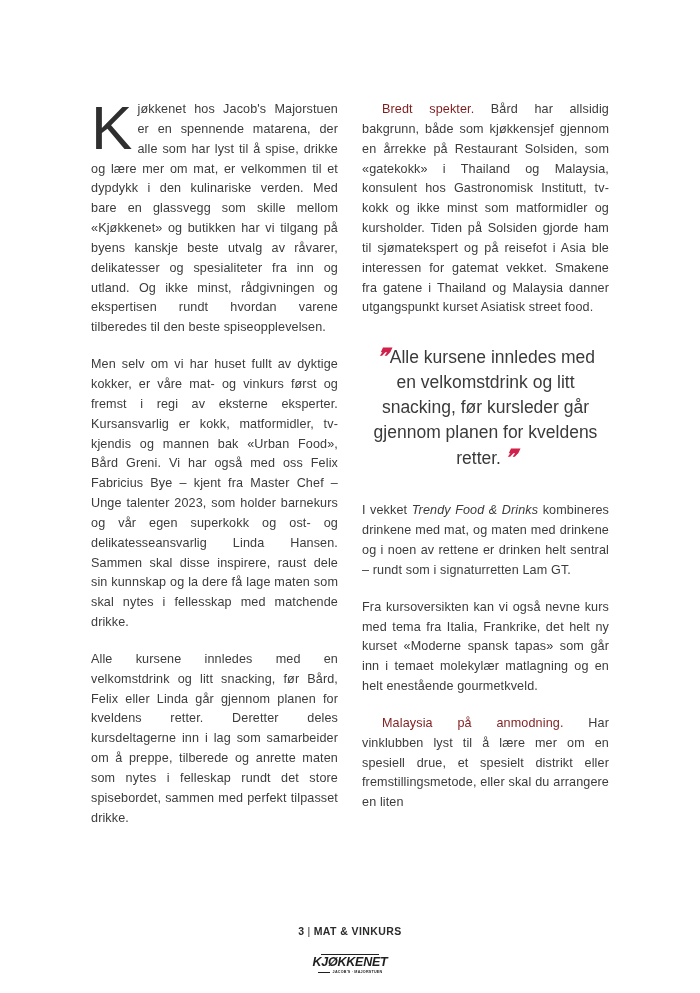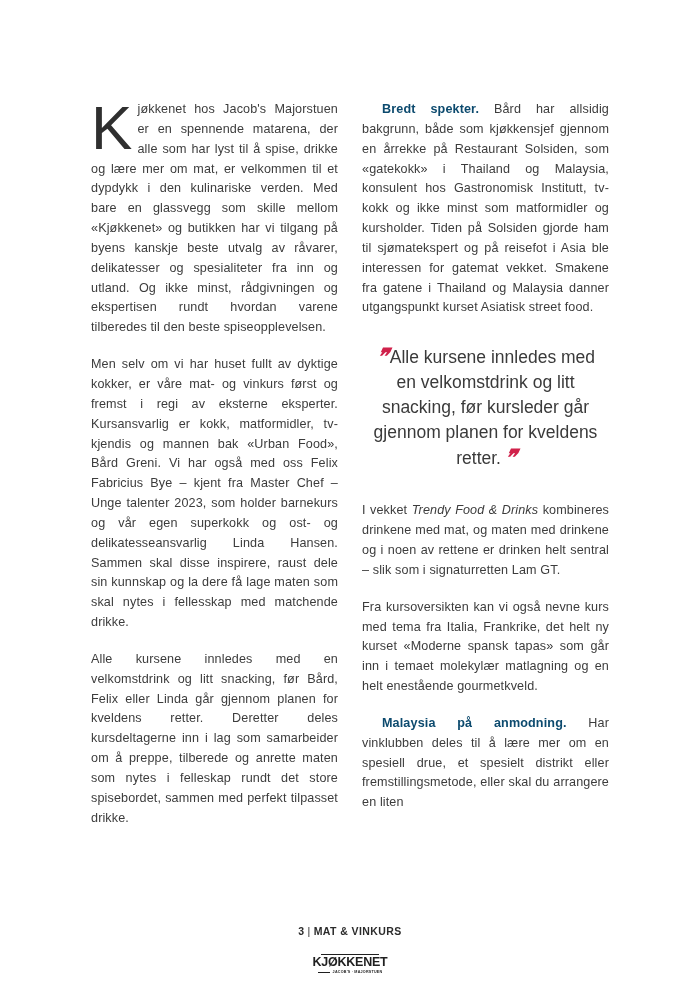--- a/index.html
+++ b/index.html
@@ -57,22 +57,22 @@
     font-size: 62px;
     line-height: 0.84;
     font-weight: 400;
     color: #2f2f2f;
     margin: 2px 5px 0 0;
     padding: 0;
   }
 
   
   .lead-in {
-    color: #0c4a6e;
-    font-weight: bold;
+    color: #7f1d1d;
+    font-weight: normal;
     padding-left: 20px;
   }
 
   .italic { font-style: italic; margin-top: 40px; }
 
   
   .pullquote {
     margin: 26px 0 30px 0;
     padding: 0 2px;
     text-align: center;
@@ -130,20 +130,21 @@
   .logo-rule {
     width: 58px;
     height: 1.4px;
     background: #1f1f1f;
     margin-bottom: 1px;
   }
   .logo-word {
     font-family: "Liberation Sans", sans-serif;
     font-size: 12.5px;
     font-weight: 900;
+    font-style: italic;
     letter-spacing: -0.02em;
     color: #1f1f1f;
     line-height: 1;
     transform: scaleY(1.08);
   }
   .logo-sub-row {
     display: flex;
     align-items: center;
     gap: 3px;
     margin-top: 2px;
@@ -178,25 +179,25 @@
       <p class="body-text">Alle kursene innledes med en velkomstdrink og litt snacking, før Bård, Felix eller Linda går gjennom planen for kveldens retter. Deretter deles kursdeltagerne inn i lag som samarbeider om å preppe, tilberede og anrette maten som nytes i felleskap rundt det store spisebordet, sammen med perfekt tilpasset drikke.</p>
 
     </div>
 
     <div class="column">
 
       <p class="body-text"><span class="lead-in">Bredt spekter.</span><span> Bård har allsidig bakgrunn, både som kjøkkensjef gjennom en årrekke på Restaurant Solsiden, som «gatekokk» i Thailand og Malaysia, konsulent hos Gastronomisk Institutt, tv-kokk og ikke minst som matformidler og kursholder. Tiden på Solsiden gjorde ham til sjømatekspert og på reisefot i Asia ble interessen for gatemat vekket. Smakene fra gatene i Thailand og Malaysia danner utgangspunkt kurset Asiatisk street food.</span></p>
 
       <blockquote class="pullquote"><span class="quote-mark open">❞</span><span>Alle kursene innledes med en velkomstdrink og litt snacking, før kursleder går gjennom planen for kveldens retter.</span><span class="quote-mark close">❞</span></blockquote>
 
-      <p class="body-text"><span>I vekket </span><span class="italic">Trendy Food &amp; Drinks</span><span> kombineres drinkene med mat, og maten med drinkene og i noen av rettene er drinken helt sentral – slik som i signaturretten Lam GT.</span></p>
+      <p class="body-text"><span>I vekket </span><span class="italic">Trendy Food &amp; Drinks</span><span> kombineres drinkene med mat, og maten med drinkene og i noen av rettene er drinken helt sentral – rundt som i signaturretten Lam GT.</span></p>
 
       <p class="body-text">Fra kursoversikten kan vi også nevne kurs med tema fra Italia, Frankrike, det helt ny kurset «Moderne spansk tapas» som går inn i temaet molekylær matlagning og en helt enestående gourmetkveld.</p>
 
-      <p class="body-text"><span class="lead-in">Malaysia på anmodning.</span><span> Har vinklubben deles til å lære mer om en spesiell drue, et spesielt distrikt eller fremstillingsmetode, eller skal du arrangere en liten</span></p>
+      <p class="body-text"><span class="lead-in">Malaysia på anmodning.</span><span> Har vinklubben lyst til å lære mer om en spesiell drue, et spesielt distrikt eller fremstillingsmetode, eller skal du arrangere en liten</span></p>
 
     </div>
 
   </div>
 
   <div class="footer">
 
     <div class="folio"><span>3</span><span class="sep">|</span><span>MAT &amp; VINKURS</span></div>
 
     <div class="logo">

